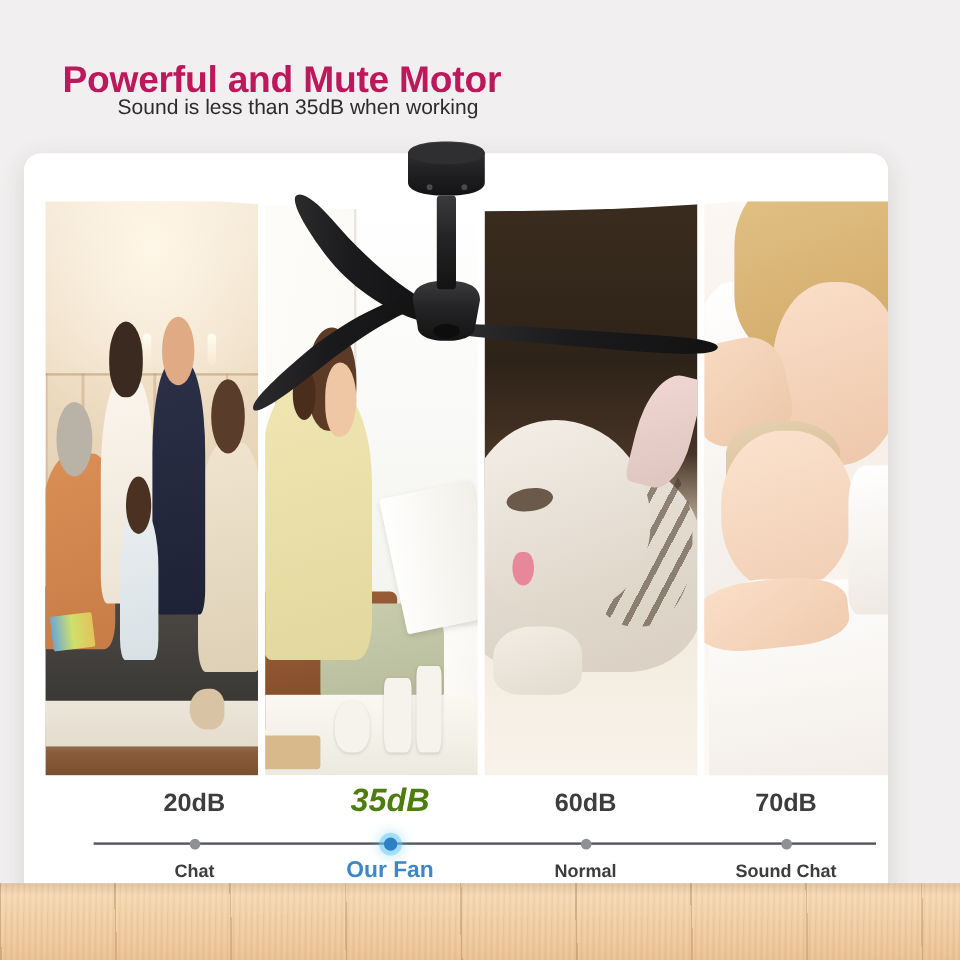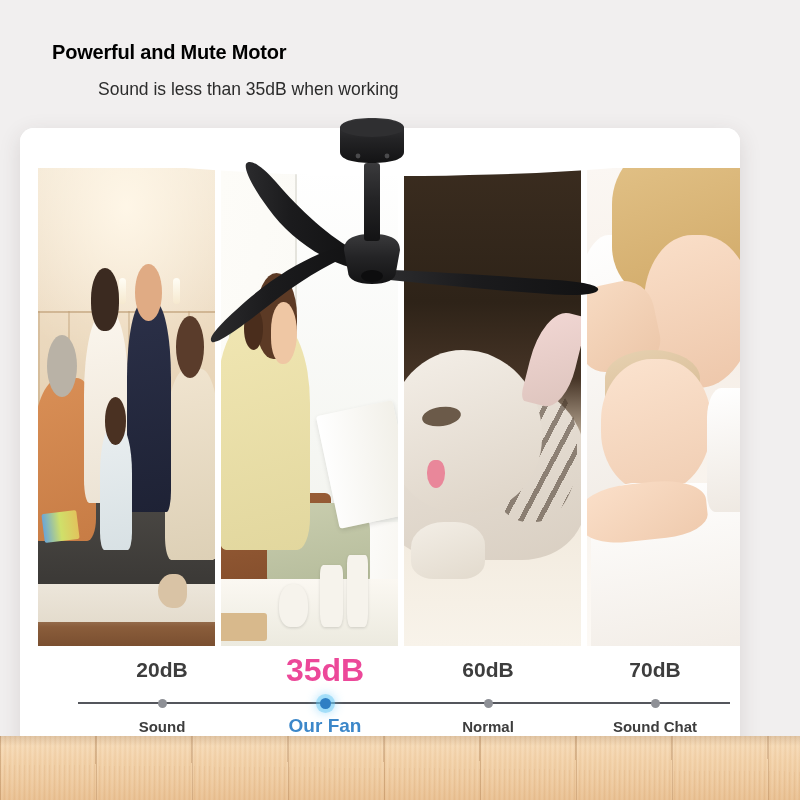--- a/index.html
+++ b/index.html
@@ -17,24 +17,24 @@
     height: 800px;
     background: #f1efef;
     overflow: hidden;
   }
 
   
   .heading {
     position: absolute;
     left: 52px;
     top: 28px;
-    font-size: 20px;
+    font-size: 31px;
     font-weight: bold;
     letter-spacing: -0.2px;
-    color: #000000;
+    color: #be185d;
     white-space: nowrap;
   }
   .subtitle {
     position: absolute;
     left: 50px;
     top: 75px;
     font-size: 17.5px;
     line-height: 28px;
     color: #2c2c2c;
     white-space: nowrap;
@@ -275,21 +275,21 @@
   .tick .val {
     position: absolute;
     left: 50%;
     transform: translateX(-50%);
     top: 8px;
     font-size: 21px;
     font-weight: bold;
     color: #3d3d3d;
     white-space: nowrap;
   }
-  .tick.hl .val { font-size: 32px; color: #ec4899; top: 2px; }
+  .tick.hl .val { font-size: 27px; color: #4d7c0f; top: 2px; font-style: italic; }
   .tick .dot {
     position: absolute;
     left: 50%;
     top: 53px;
     width: 9px;
     height: 9px;
     margin-left: -4.5px;
     margin-top: -4.5px;
     border-radius: 50%;
     background: #8e9096;
@@ -391,21 +391,21 @@
     </div>
 
     <div class="arch"></div>
 
     <div class="scale">
       <div class="line"></div>
 
       <div class="tick" style="left:124px">
         <div class="val">20dB</div>
         <div class="dot"></div>
-        <div class="lbl">Sound</div>
+        <div class="lbl">Chat</div>
       </div>
 
       <div class="tick hl" style="left:287px">
         <div class="val">35dB</div>
         <div class="dot"></div>
         <div class="lbl">Our Fan</div>
       </div>
 
       <div class="tick" style="left:450px">
         <div class="val">60dB</div>

